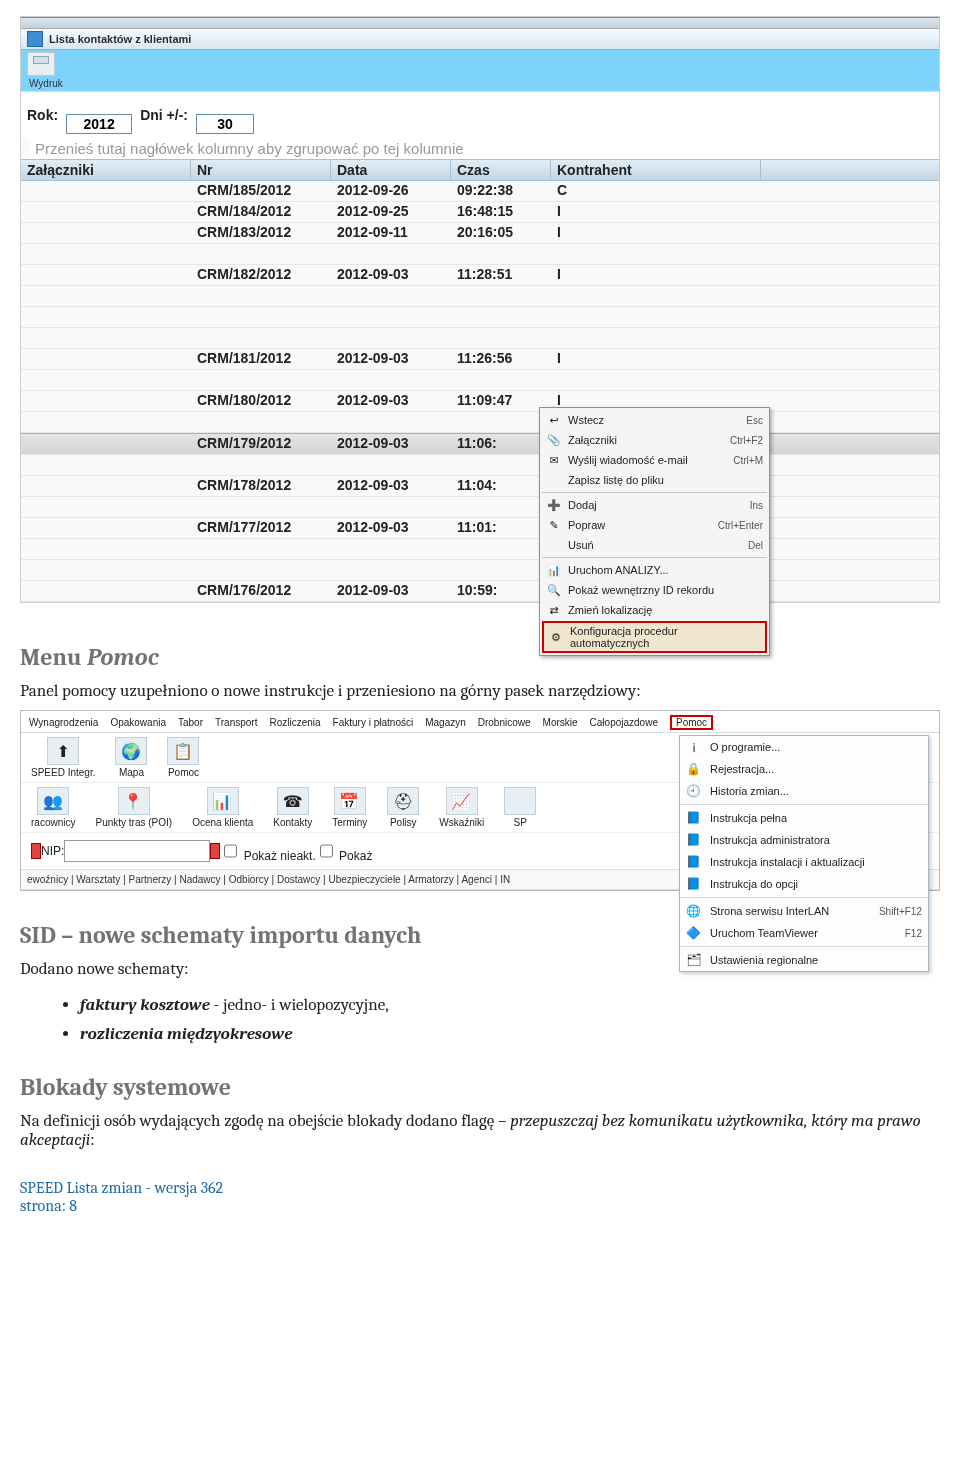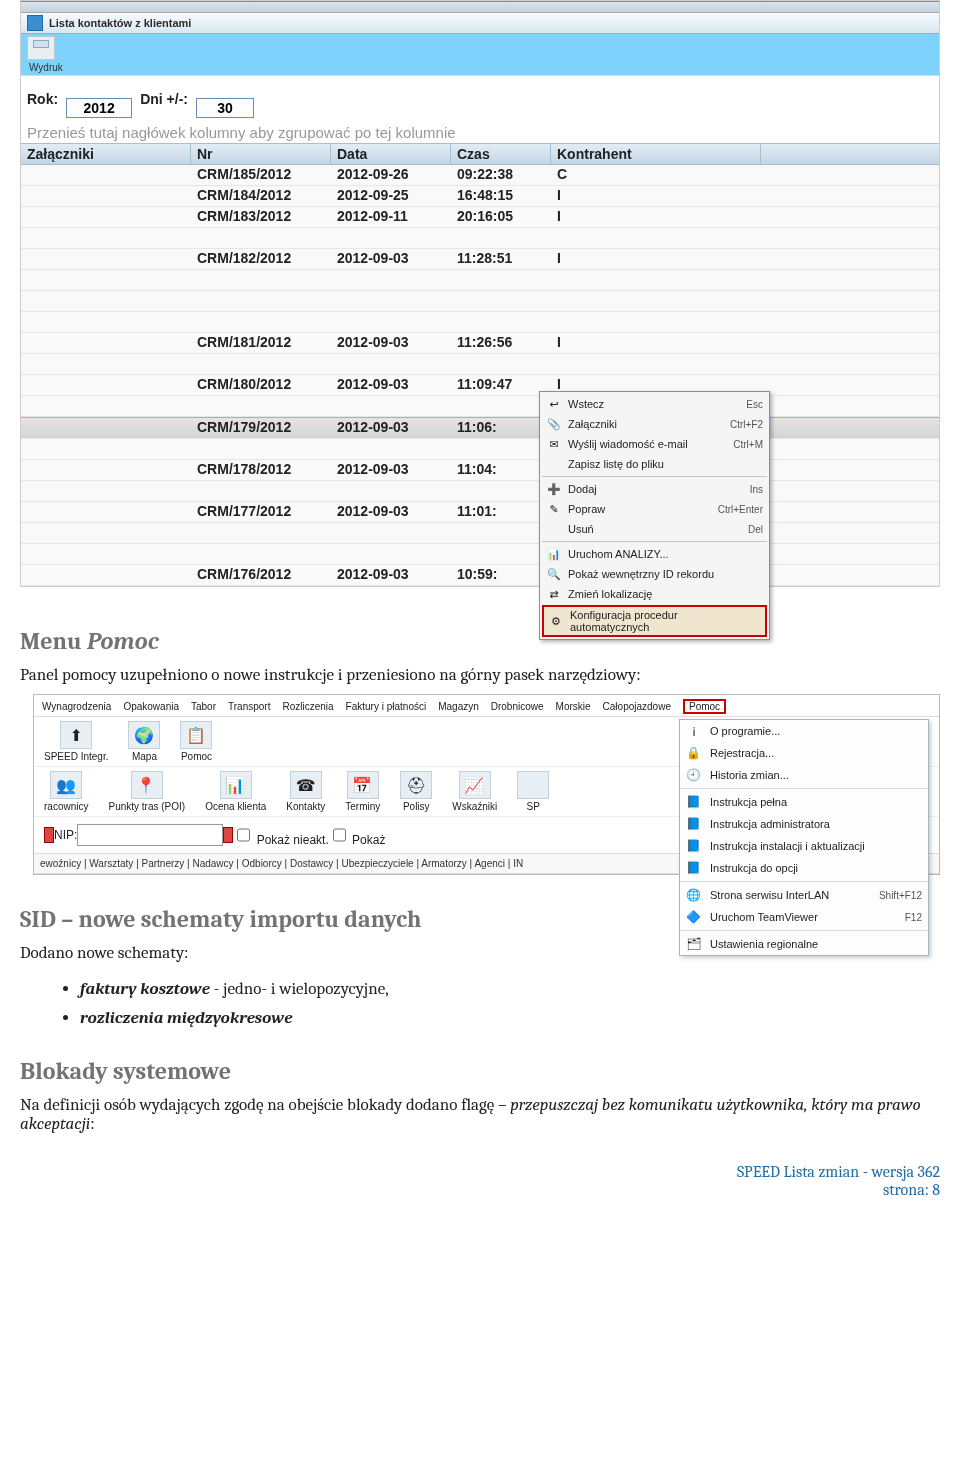--- a/index.html
+++ b/index.html
@@ -2,21 +2,21 @@
 <html><head>
 <meta charset="utf-8">
 <style>
 body {
   font-family: Cambria, Georgia, serif;
   margin: 0;
   background: #fff;
   width: 960px;
 }
 .page {
-  padding: 0 20px 40px 20px;
+  padding: 16px 20px 40px 20px;
 }
 .screenshot {
   border: 1px solid #ccc;
   background: #f9f9f9;
   margin-bottom: 40px;
 }
 .titlebar-outer {
   background: linear-gradient(#dde5ec, #c4d0db);
   border-top: 1px solid #888;
   border-bottom: 1px solid #aaa;
@@ -83,20 +83,21 @@
   padding: 1px 6px;
   text-align: center;
   margin-top: 18px;
 }
 .group-hint {
   font-family: Tahoma, sans-serif;
   font-size: 15px;
   color: #999;
   background: #fff;
   padding: 2px 6px;
+  margin-left: 8px;
 }
 .header-row {
   display: grid;
   grid-template-columns: 170px 140px 120px 100px 210px;
   background: linear-gradient(#e1edf6, #c2d6e6);
   border-top: 1px solid #a8bfd1;
   border-bottom: 1px solid #a8bfd1;
   font-family: Tahoma, sans-serif;
   font-size: 14px;
   font-weight: bold;
@@ -169,34 +170,34 @@
 ul.bullets {
   list-style: disc;
   padding-left: 60px;
   font-family: Cambria, Georgia, serif;
   font-size: 17px;
   color: #222;
 }
 ul.bullets li { margin: 10px 0; }
 ul.bullets .bi { font-style: italic; font-weight: bold; }
 .footer {
-  text-align: right;
+  text-align: left;
   font-family: Cambria, Georgia, serif;
   font-size: 16px;
   color: #1f6ba5;
   margin-top: 30px;
 }
 
 .ss2 {
   border: 1px solid #bbb;
   background: #fff;
   font-family: Tahoma, sans-serif;
   font-size: 11px;
   color: #222;
-  margin: 10px 0 30px 13px;
+  margin: 10px 0 30px 0;
   position: relative;
 }
 .ss2-tabs {
   display: flex;
   gap: 12px;
   padding: 4px 8px 2px 8px;
   align-items: center;
   border-bottom: 1px solid #ddd;
 }
 .ss2-tabs span { font-size: 10px; }

